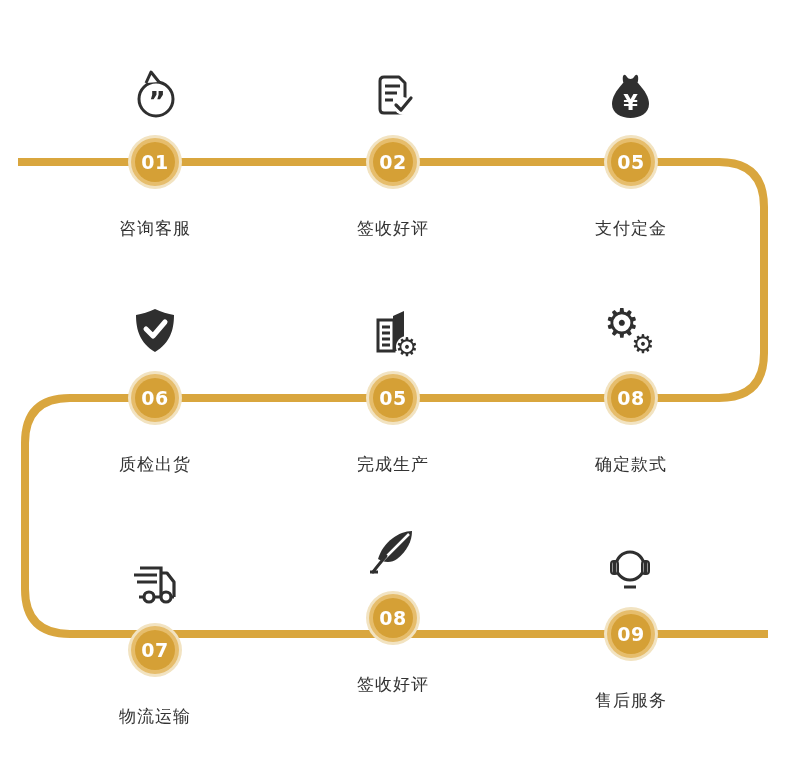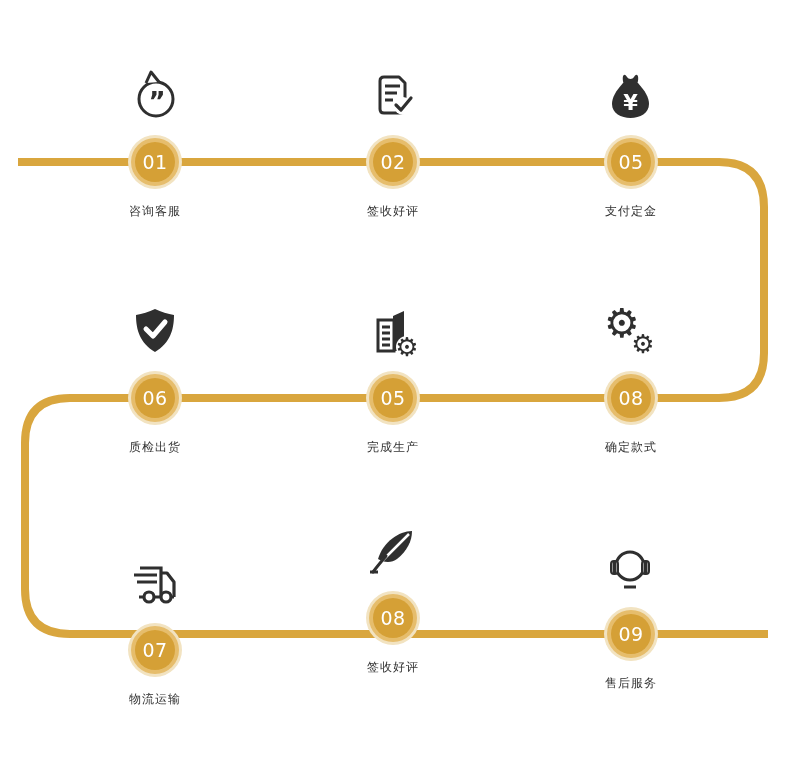--- a/index.html
+++ b/index.html
@@ -25,25 +25,25 @@
     height:56px;width:56px;display:flex;align-items:center;justify-content:center;
     margin-bottom:18px;
   }
   .badge{
     width:40px;height:40px;border-radius:50%;
     background:var(--badge);
     box-shadow:0 0 0 4px var(--ring_inner),0 0 0 7px var(--ring_outer);
     display:flex;align-items:center;justify-content:center;
   }
   .badge-number{
-    color:#fff;font-size:19px;font-weight:normal;letter-spacing:.5px;
+    color:#fff;font-size:19px;font-weight:bold;letter-spacing:.5px;
     font-family:"DejaVu Sans",sans-serif;
   }
   .step-label{
-    margin-top:21px;font-size:12px;color:var(--text);letter-spacing:1px;
+    margin-top:35px;font-size:17px;color:var(--text);letter-spacing:1px;
     white-space:nowrap;
   }
   
   .icon-svg .st{stroke:var(--icon);fill:none}
   .icon-svg .fl{fill:var(--icon);stroke:none}
   .icon-svg .wh{fill:#fff;stroke:none}
   .icon-svg .whst{fill:#fff;stroke:var(--icon)}
   .icon-svg .wst{stroke:#fff;fill:none}
   .icon-svg text{fill:var(--icon);font-family:"DejaVu Sans",sans-serif}
   .icon-svg text.wtext{fill:#fff}

